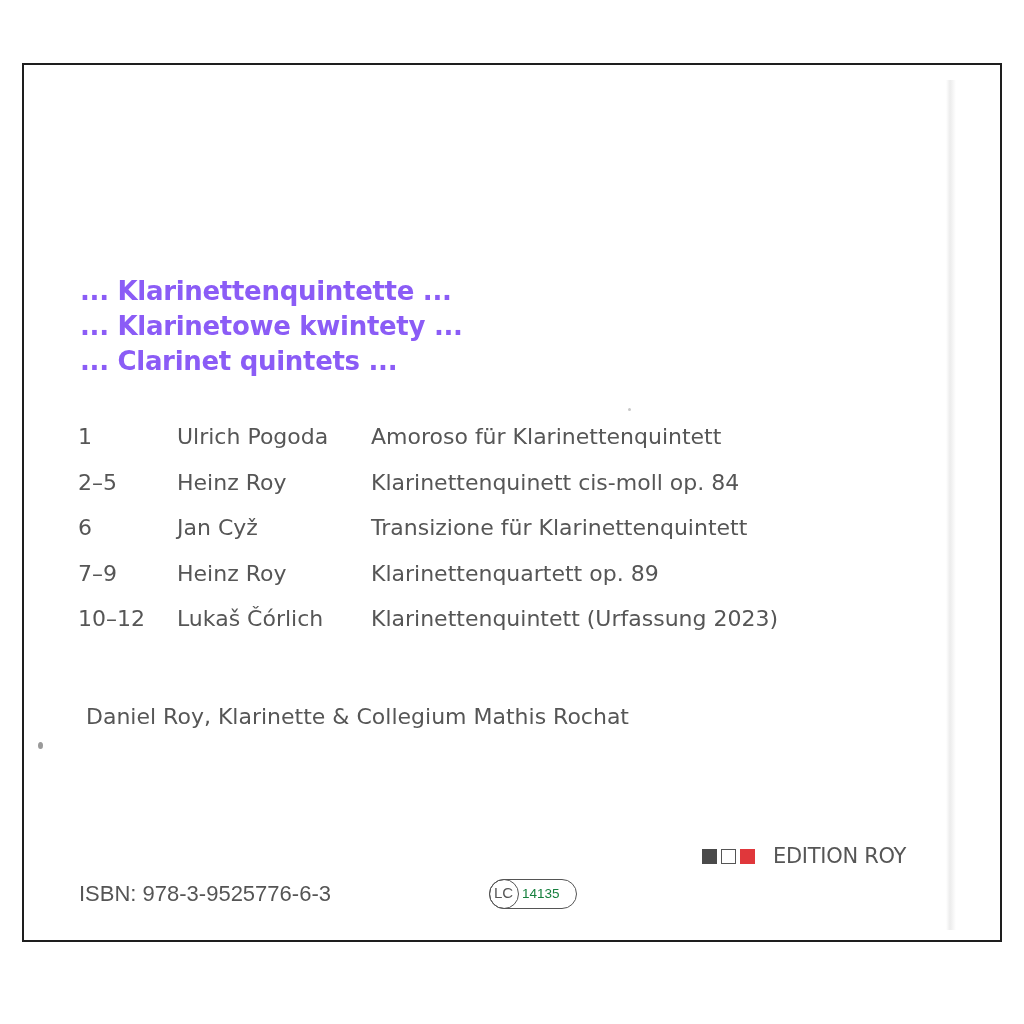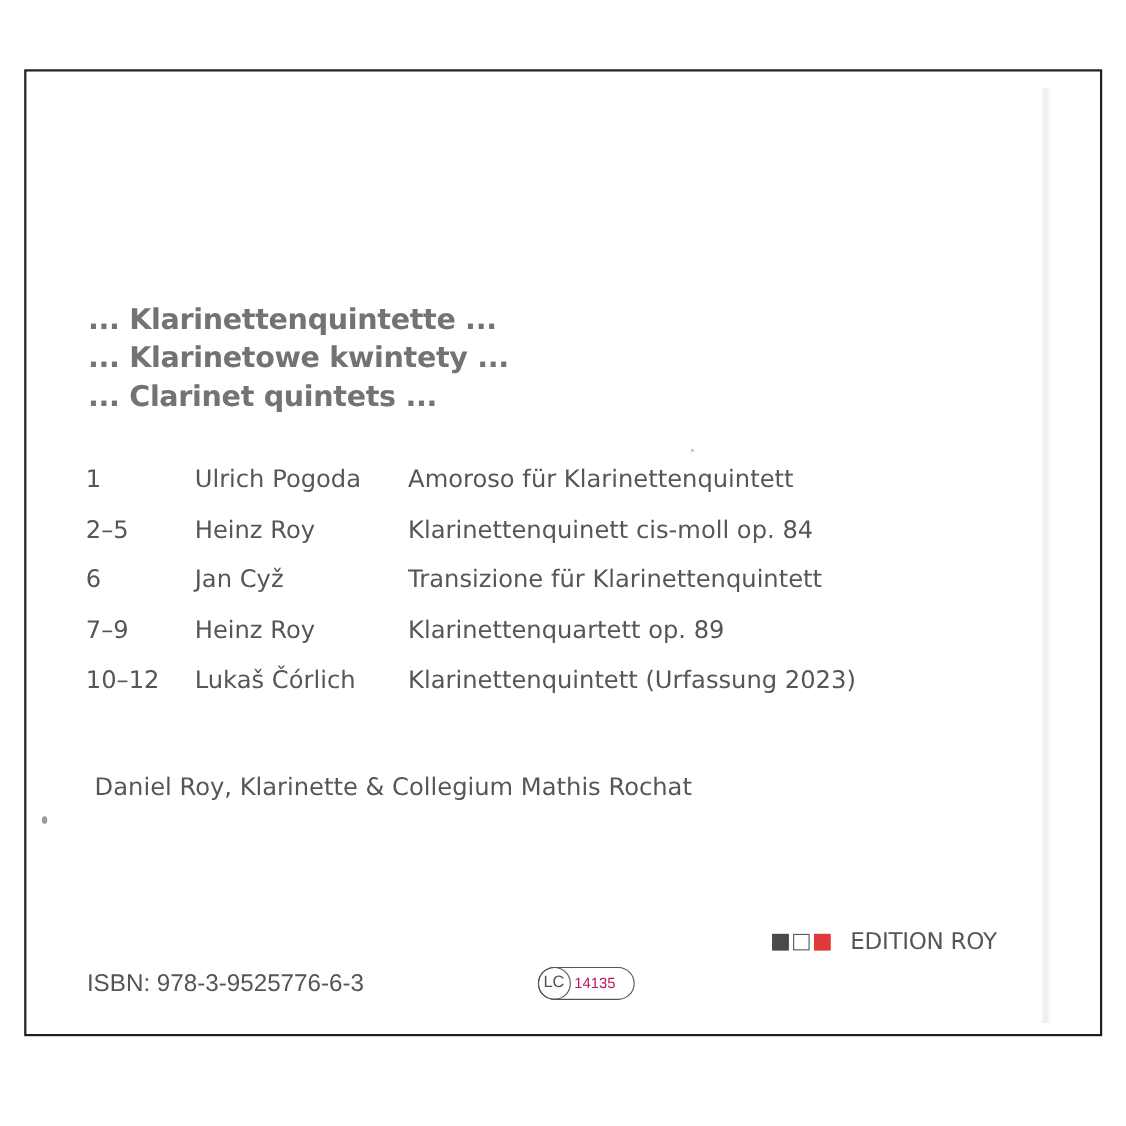--- a/index.html
+++ b/index.html
@@ -4,38 +4,38 @@
   <style>
     html, body { margin: 0; padding: 0; background: #ffffff; }
     body { width: 1024px; height: 1024px; position: relative; overflow: hidden;
       font-family: "DejaVu Sans", sans-serif; color: #555555; }
     .frame { position: absolute; left: 22px; top: 63px; width: 976px; height: 875px;
       border: 2px solid #1e1e1e; background: #ffffff; }
     .shade { position: absolute; left: 946px; top: 80px; width: 10px; height: 850px;
       background: linear-gradient(to right, #ffffff, #ececec 40%, #f2f2f2 60%, #ffffff); }
     .titles { position: absolute; left: 80px; top: 274px; }
     .title-line { font-family: "DejaVu Sans", sans-serif; font-weight: bold; font-size: 26px;
-      color: #737373; line-height: 35px; letter-spacing: -0.3px; white-space: nowrap; }
+      color: #8b5cf6; line-height: 35px; letter-spacing: -0.3px; white-space: nowrap; }
     .tracks { position: absolute; left: 78px; top: 424px; }
     .track { position: relative; height: 45.5px; font-size: 22px; color: #565656; white-space: nowrap; }
     .track span { position: absolute; top: 0; }
     .t-no { left: 0; }
     .t-comp { left: 99px; }
     .t-work { left: 293px; }
     .performers { position: absolute; left: 86px; top: 704px; font-size: 22px; color: #565656; white-space: nowrap; }
     .isbn { position: absolute; left: 79px; top: 881px; font-family: "Liberation Sans", sans-serif;
       font-size: 22px; color: #555555; white-space: nowrap; }
     .lc { position: absolute; left: 489px; top: 879px; width: 88px; height: 30px;
       border: 1.5px solid #555; border-radius: 16px; box-sizing: border-box; }
     .lc-circle { position: absolute; left: -1px; top: -1px; width: 30px; height: 30px;
       border: 1.5px solid #555; border-radius: 50%; box-sizing: border-box; }
     .lc-mark { position: absolute; left: 4px; top: 4px; font-family: "Liberation Sans", sans-serif;
       font-size: 15px; color: #555; text-align: right; }
     .lc-num { position: absolute; left: 32px; top: 6px; font-family: "Liberation Sans", sans-serif;
-      font-size: 13.5px; color: #be185d; }
+      font-size: 13.5px; color: #15803d; }
     .label { position: absolute; left: 702px; top: 844px; display: flex; align-items: center; }
     .sq { width: 15px; height: 15px; margin-right: 4px; box-sizing: border-box; }
     .label-name { margin-left: 14px; font-size: 21px; color: #565656; white-space: nowrap; letter-spacing: -0.3px; }
     .speck { position: absolute; background: #9a9a9a; border-radius: 50%; }
   </style>
 </head>
 <body>
 
 <div class="frame"></div>
 <div class="shade"></div>

